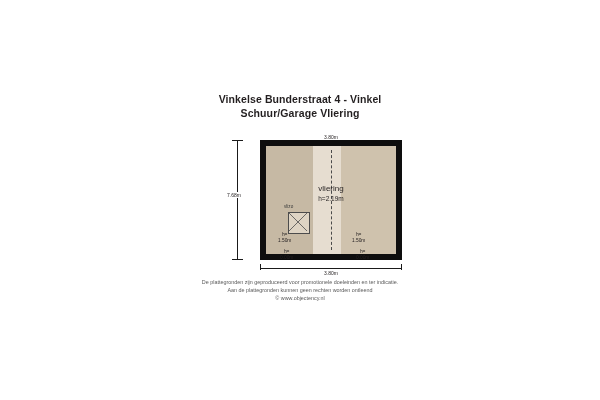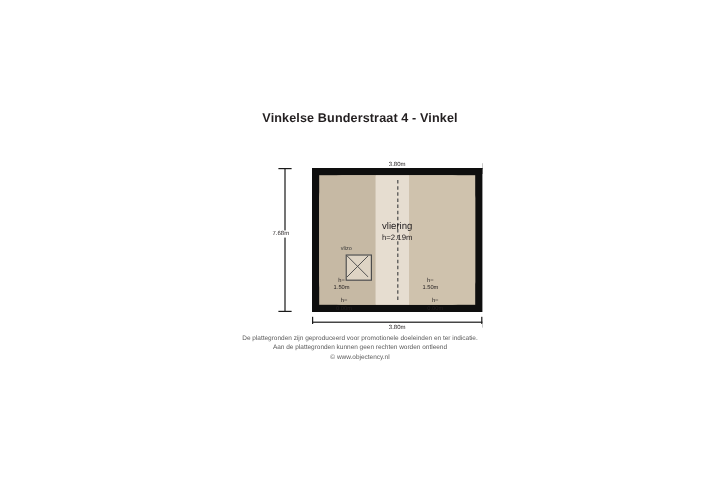--- a/index.html
+++ b/index.html
@@ -240,20 +240,21 @@
   }
   .footer-line.link { color: #5a5a5a; }
 </style>
 </head>
 <body>
 
 <div class="page">
 
   <div class="title-block">
     <div class="title-line">Vinkelse Bunderstraat 4 - Vinkel</div>
+    <div class="title-line">Schuur/Garage Vliering</div>
   </div>
 
   <div class="plan-wrap">
 
     <div class="dim-top">
       <div class="dim-line-h"></div>
       <div class="tick-l"></div>
       <div class="tick-r"></div>
       <div class="dim-text-h">3.80m</div>
     </div>

